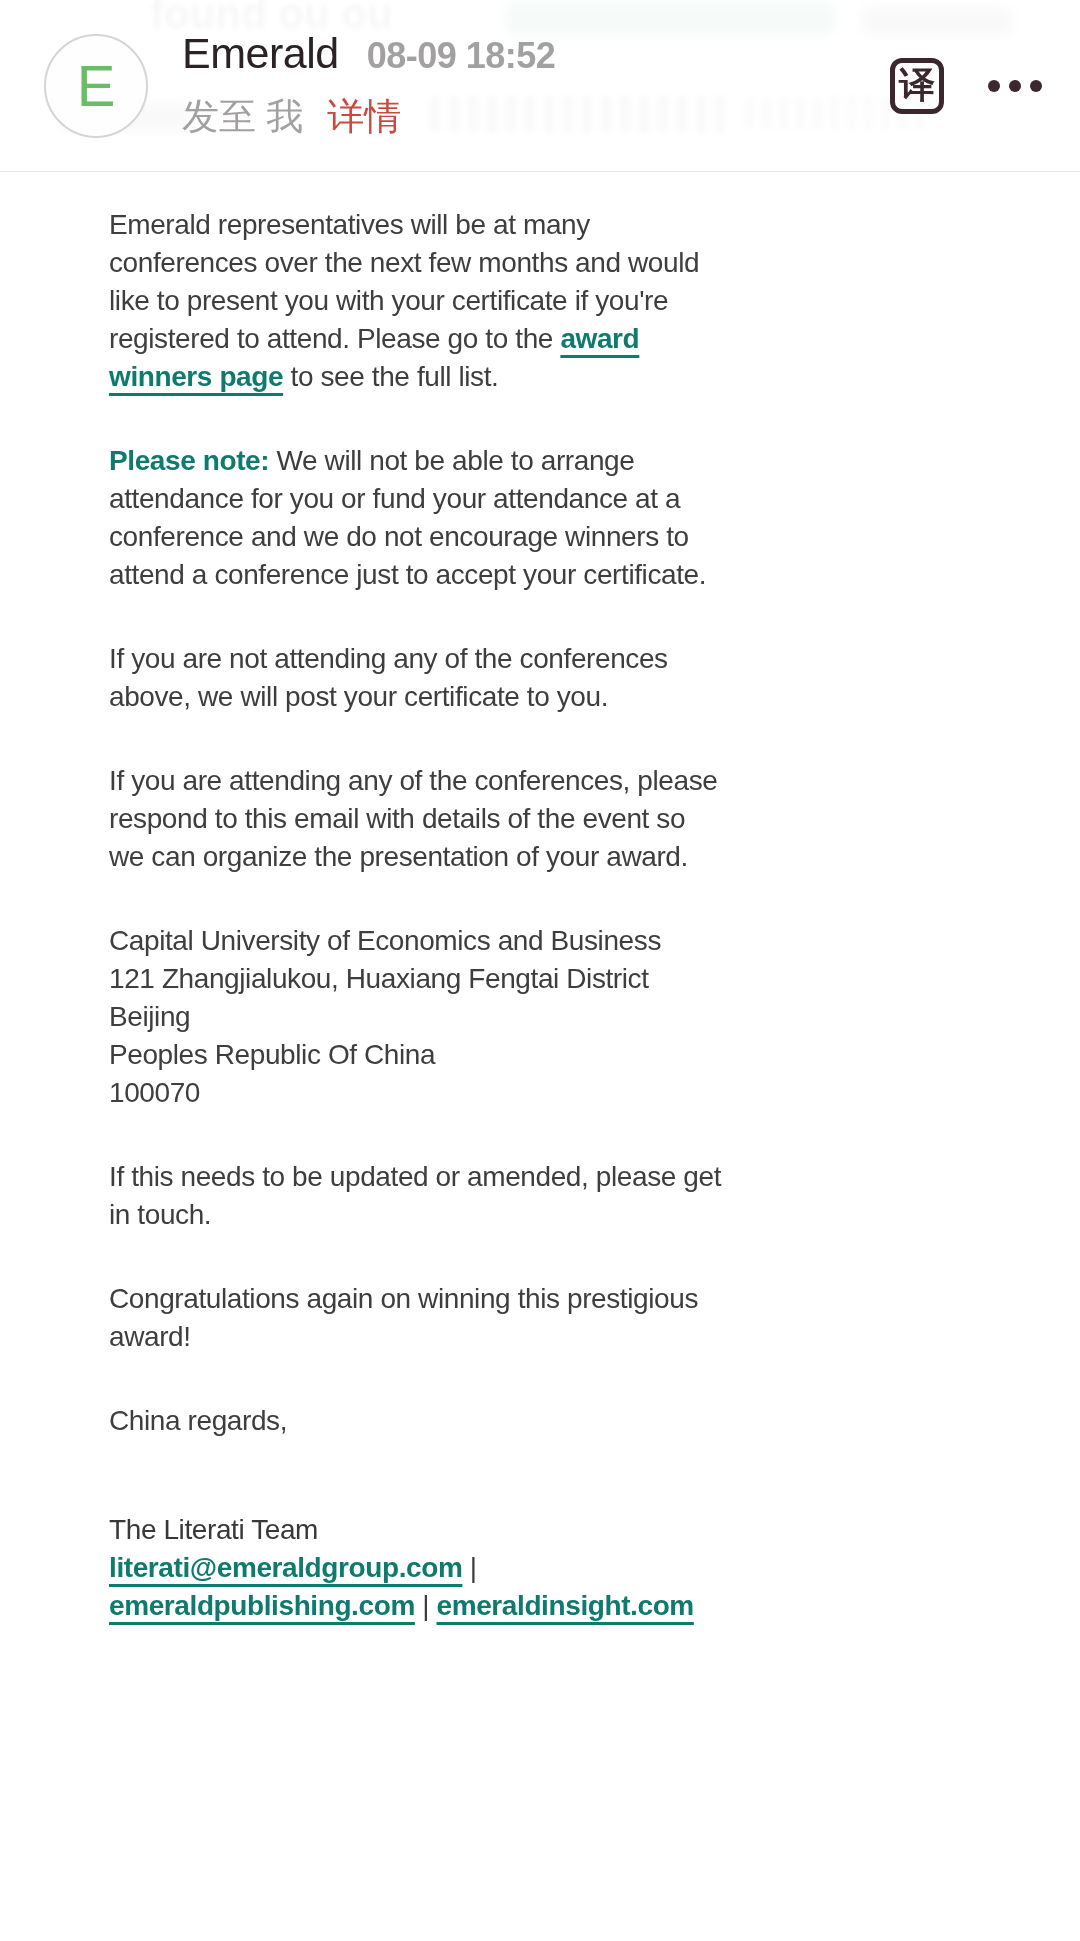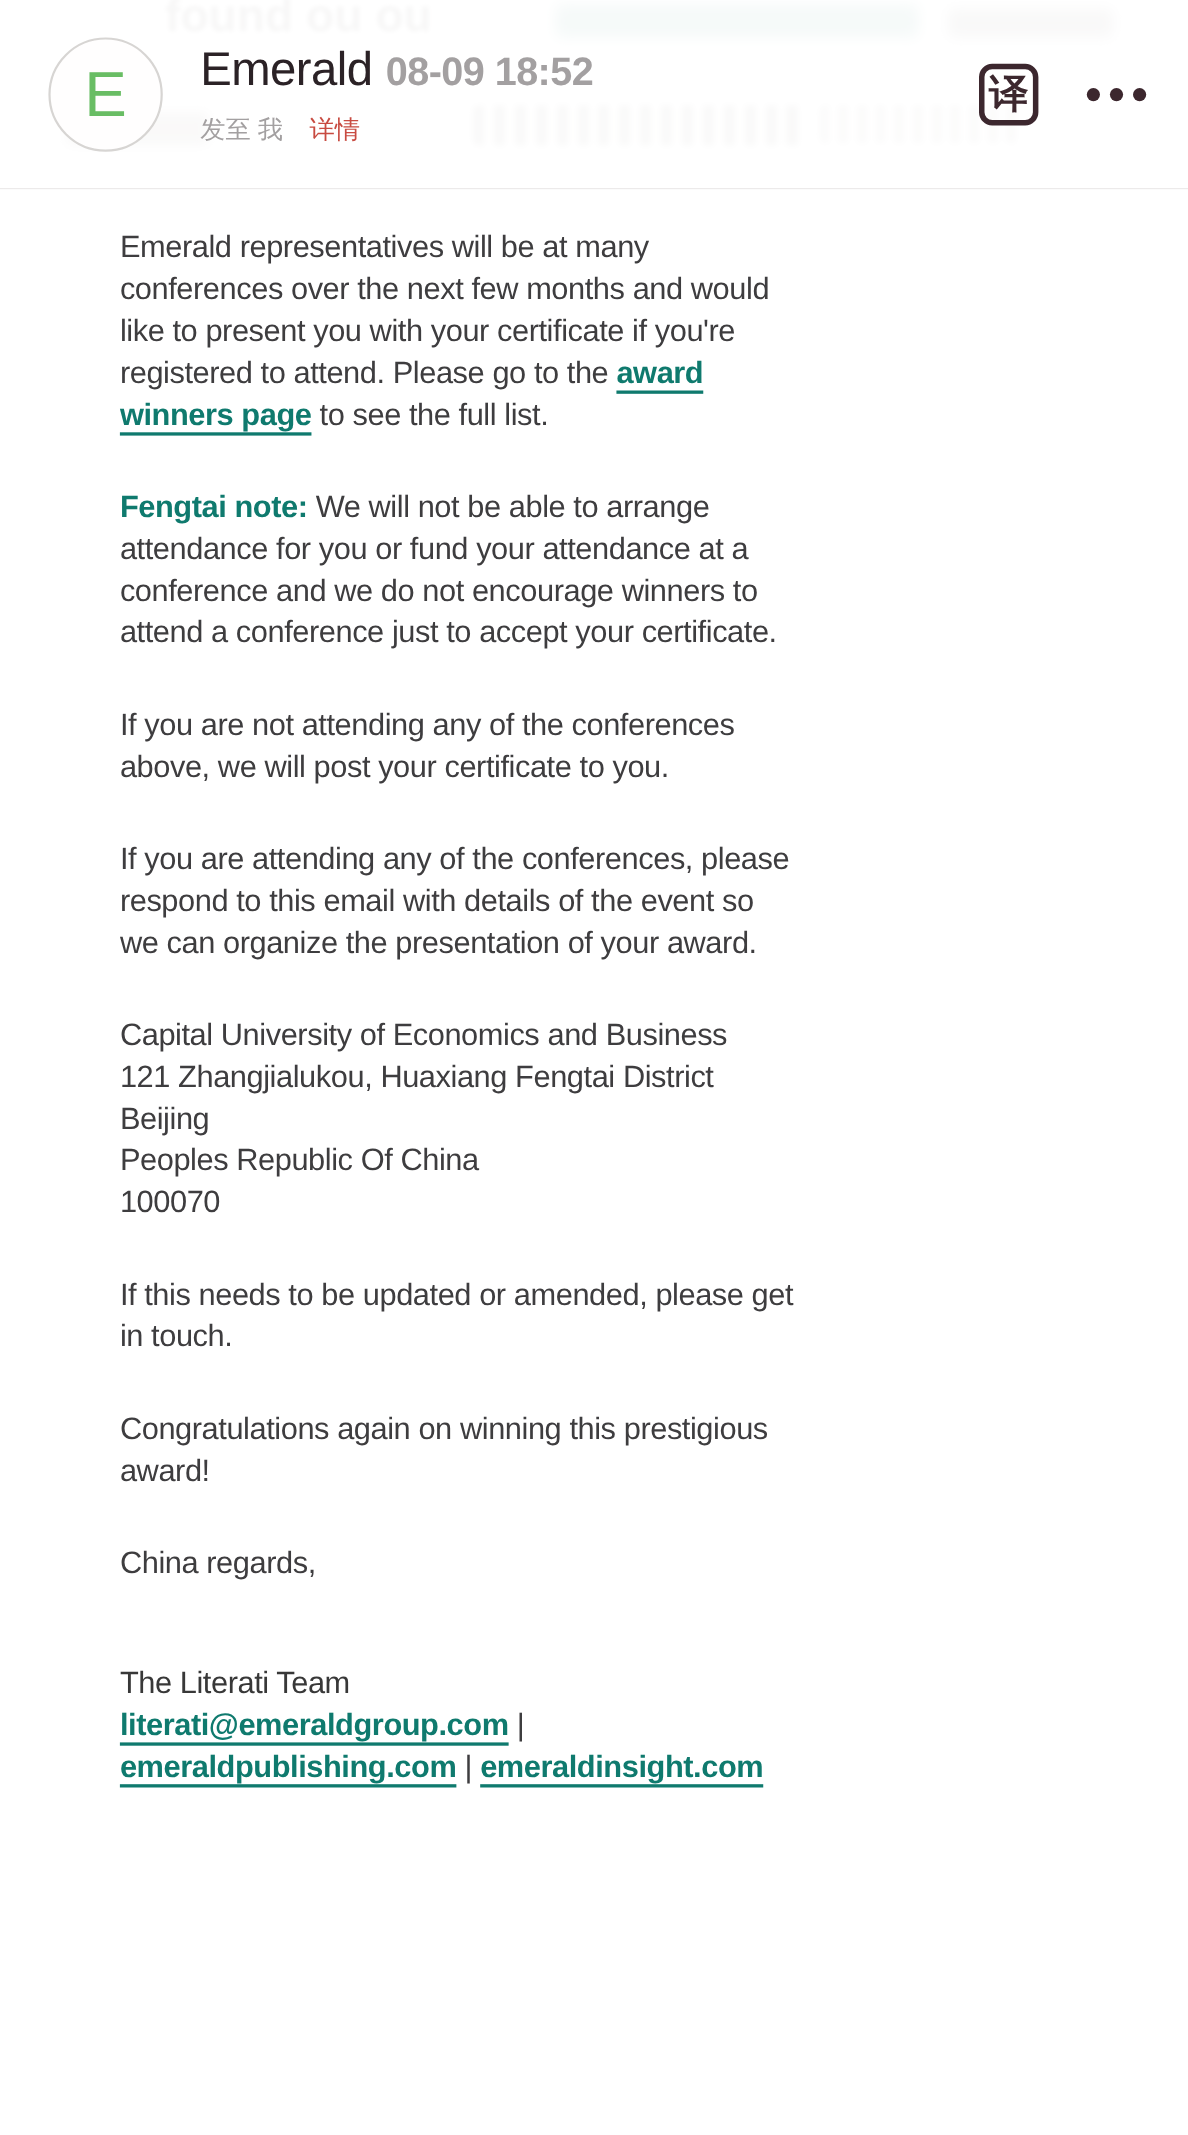--- a/index.html
+++ b/index.html
@@ -52,24 +52,24 @@
     width:104px;height:104px;border-radius:50%;
     border:2px solid #d7d5d3;background:#fffefe;
     display:flex;align-items:center;justify-content:center;
     flex:0 0 auto;
   }
   .avatar-letter{
     color:var(--green);font-size:58px;line-height:1;
     font-weight:400;letter-spacing:0;
   }
   .hdr-meta{margin-left:34px;display:flex;flex-direction:column;gap:14px;min-width:0;}
-  .hdr-row1{display:flex;align-items:baseline;gap:12px;white-space:nowrap;}
+  .hdr-row1{display:flex;align-items:baseline;gap:28px;white-space:nowrap;}
   .sender-name{font-size:43px;color:#2b2226;letter-spacing:-0.5px;}
   .timestamp{font-size:36px;color:var(--gray-text);letter-spacing:-0.5px;font-weight:bold;}
-  .hdr-row2{display:flex;align-items:baseline;gap:24px;font-size:23px;white-space:nowrap;}
+  .hdr-row2{display:flex;align-items:baseline;gap:24px;font-size:37px;white-space:nowrap;}
   .recipient{color:var(--gray-text);}
   .details-link{color:var(--red);cursor:pointer;text-align:center;}
   .hdr-actions{margin-left:auto;display:flex;align-items:center;gap:42px;}
   .translate-btn{
     width:54px;height:56px;
     border:5px solid var(--icon-dark);border-radius:12px;
     color:var(--icon-dark);font-size:36px;font-weight:700;
     display:flex;align-items:center;justify-content:center;
     cursor:pointer;background:transparent;
   }
@@ -139,21 +139,21 @@
       </div>
     </div>
   </header>
 
   <main class="email-body">
       <p class="para"><span class="text">Emerald representatives will be at many
 conferences over the next few months and would
 like to present you with your certificate if you're
 registered to attend. Please go to the </span><a class="link" href="#">award
 winners page</a><span class="text"> to see the full list.</span></p>
-      <p class="para"><span class="note-em">Fengtai note:</span><span class="text"> We will not be able to arrange
+      <p class="para"><span class="note-em">Please note:</span><span class="text"> We will not be able to arrange
 attendance for you or fund your attendance at a
 conference and we do not encourage winners to
 attend a conference just to accept your certificate.</span></p>
       <p class="para"><span class="text">If you are not attending any of the conferences
 above, we will post your certificate to you.</span></p>
       <p class="para"><span class="text">If you are attending any of the conferences, please
 respond to this email with details of the event so
 we can organize the presentation of your award.</span></p>
       <p class="para"><span class="text">Capital University of Economics and Business
 121 Zhangjialukou, Huaxiang Fengtai District

